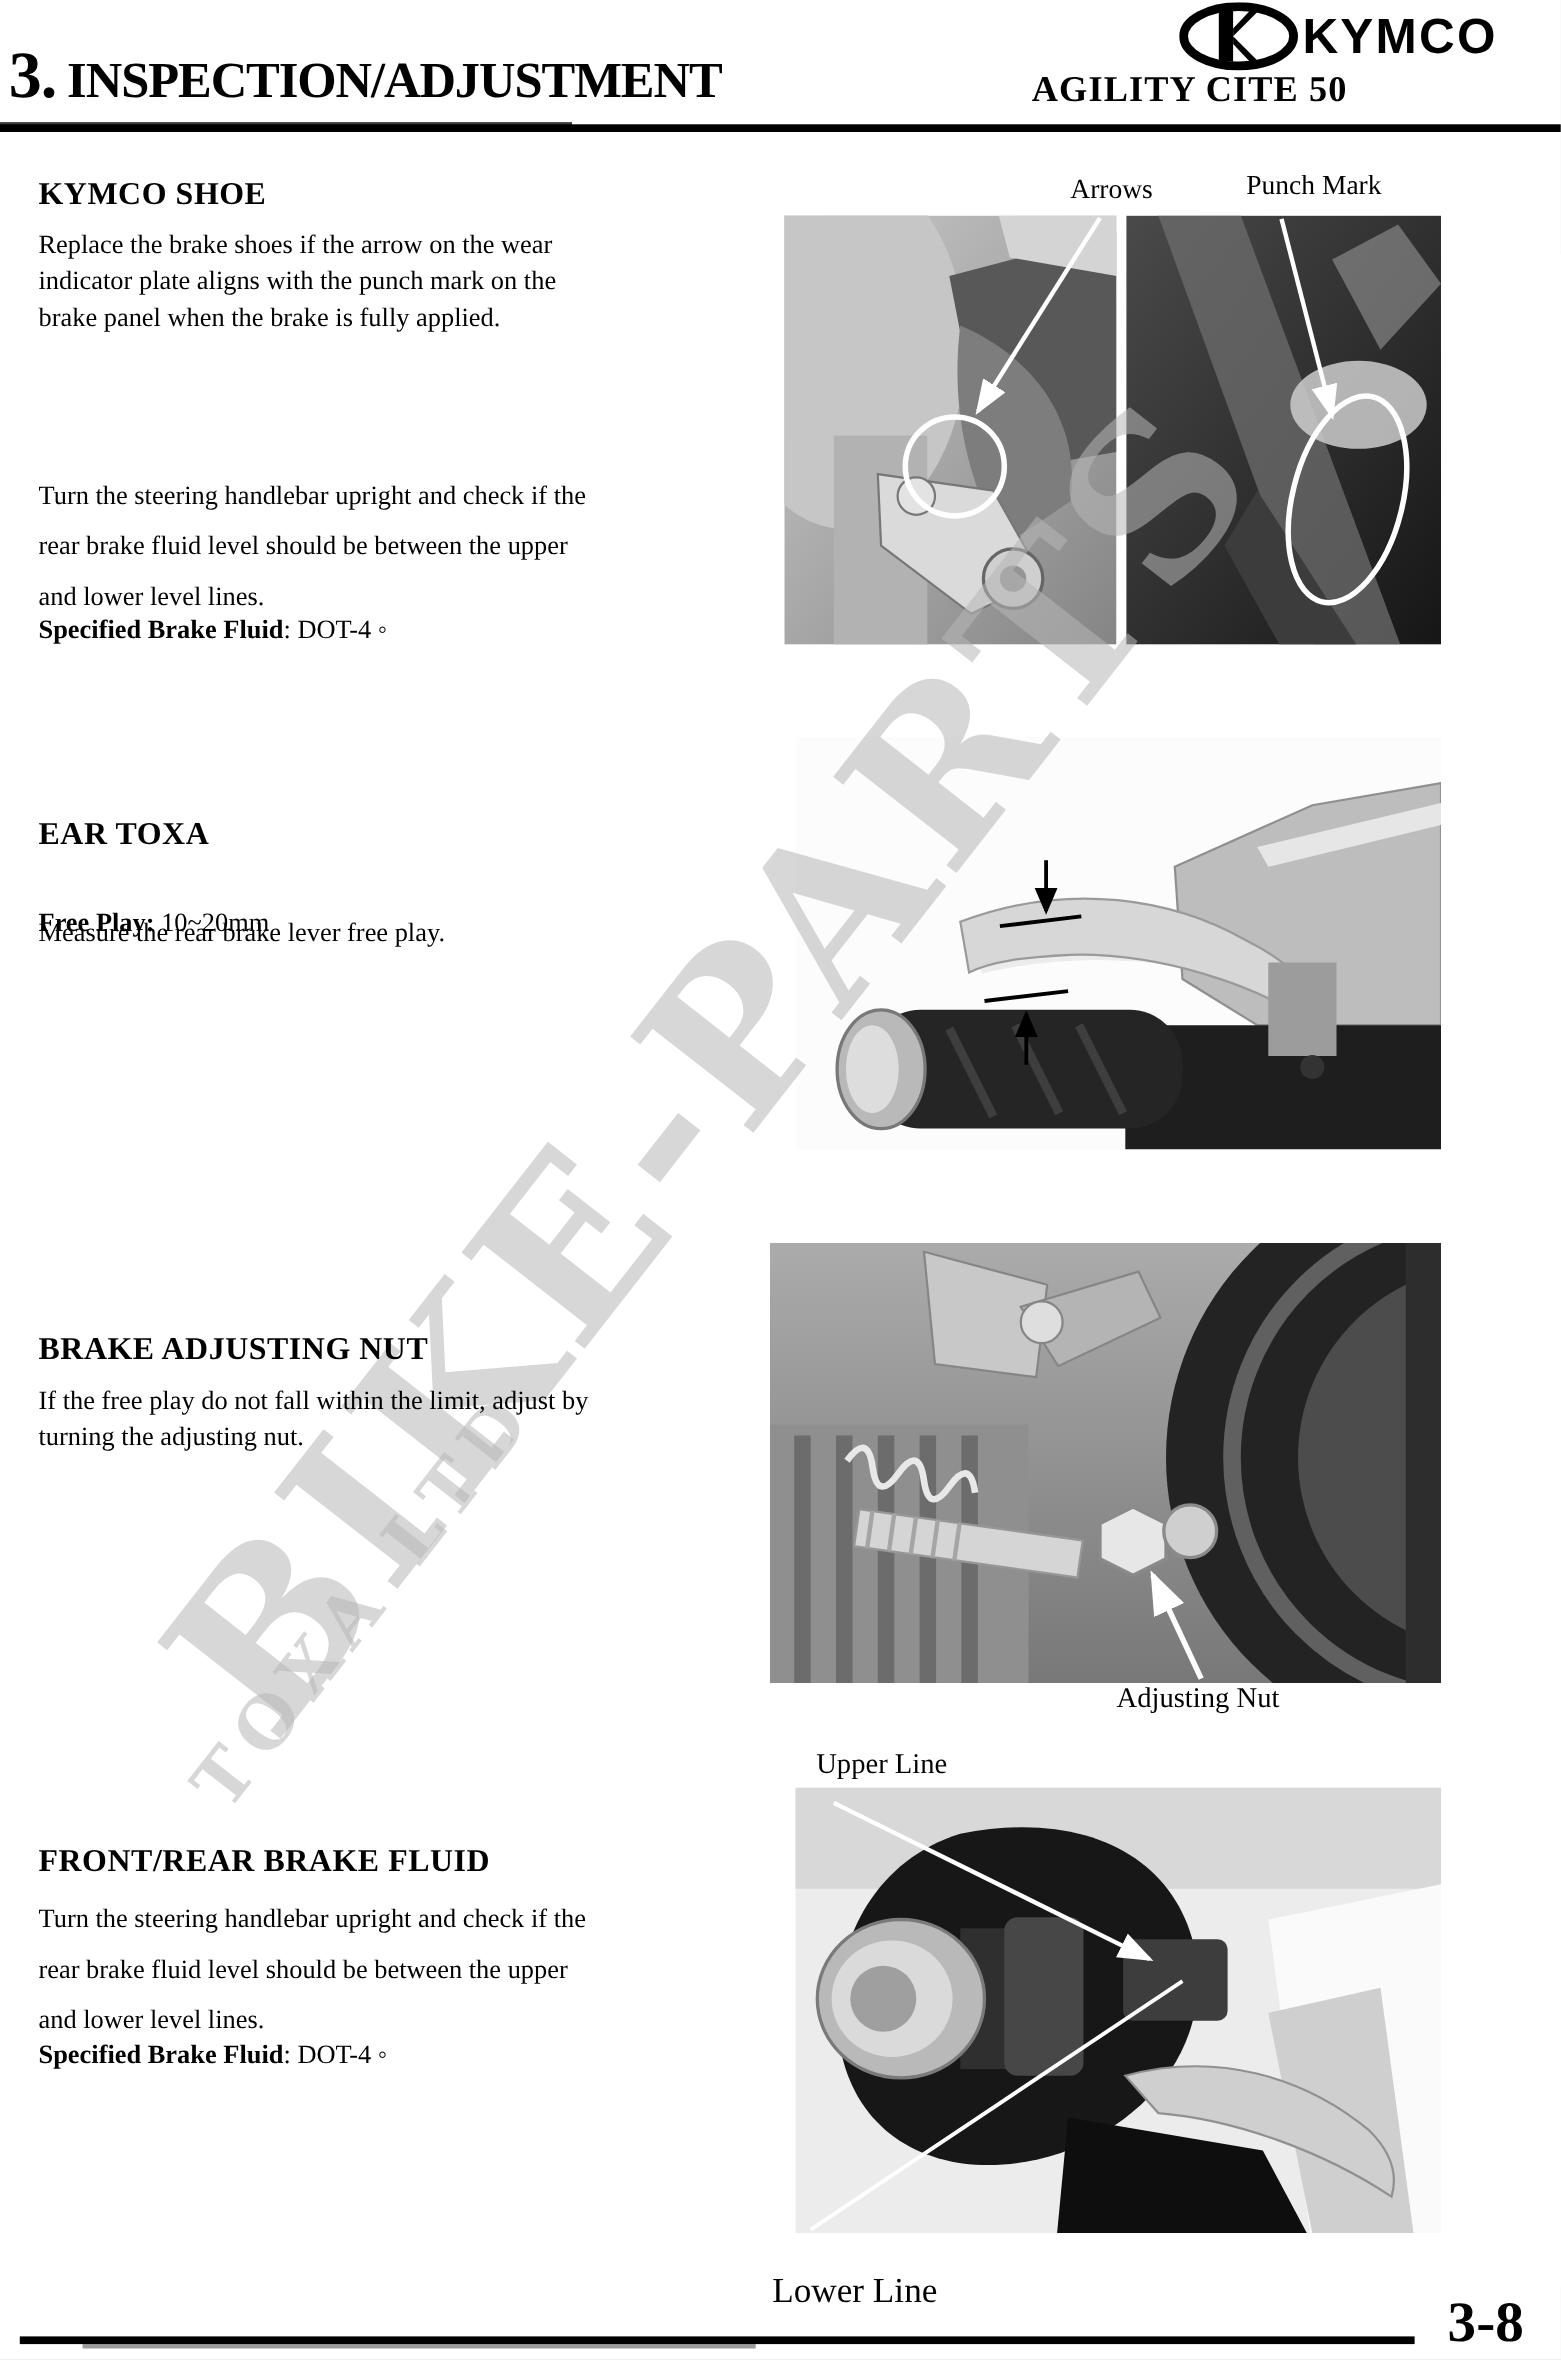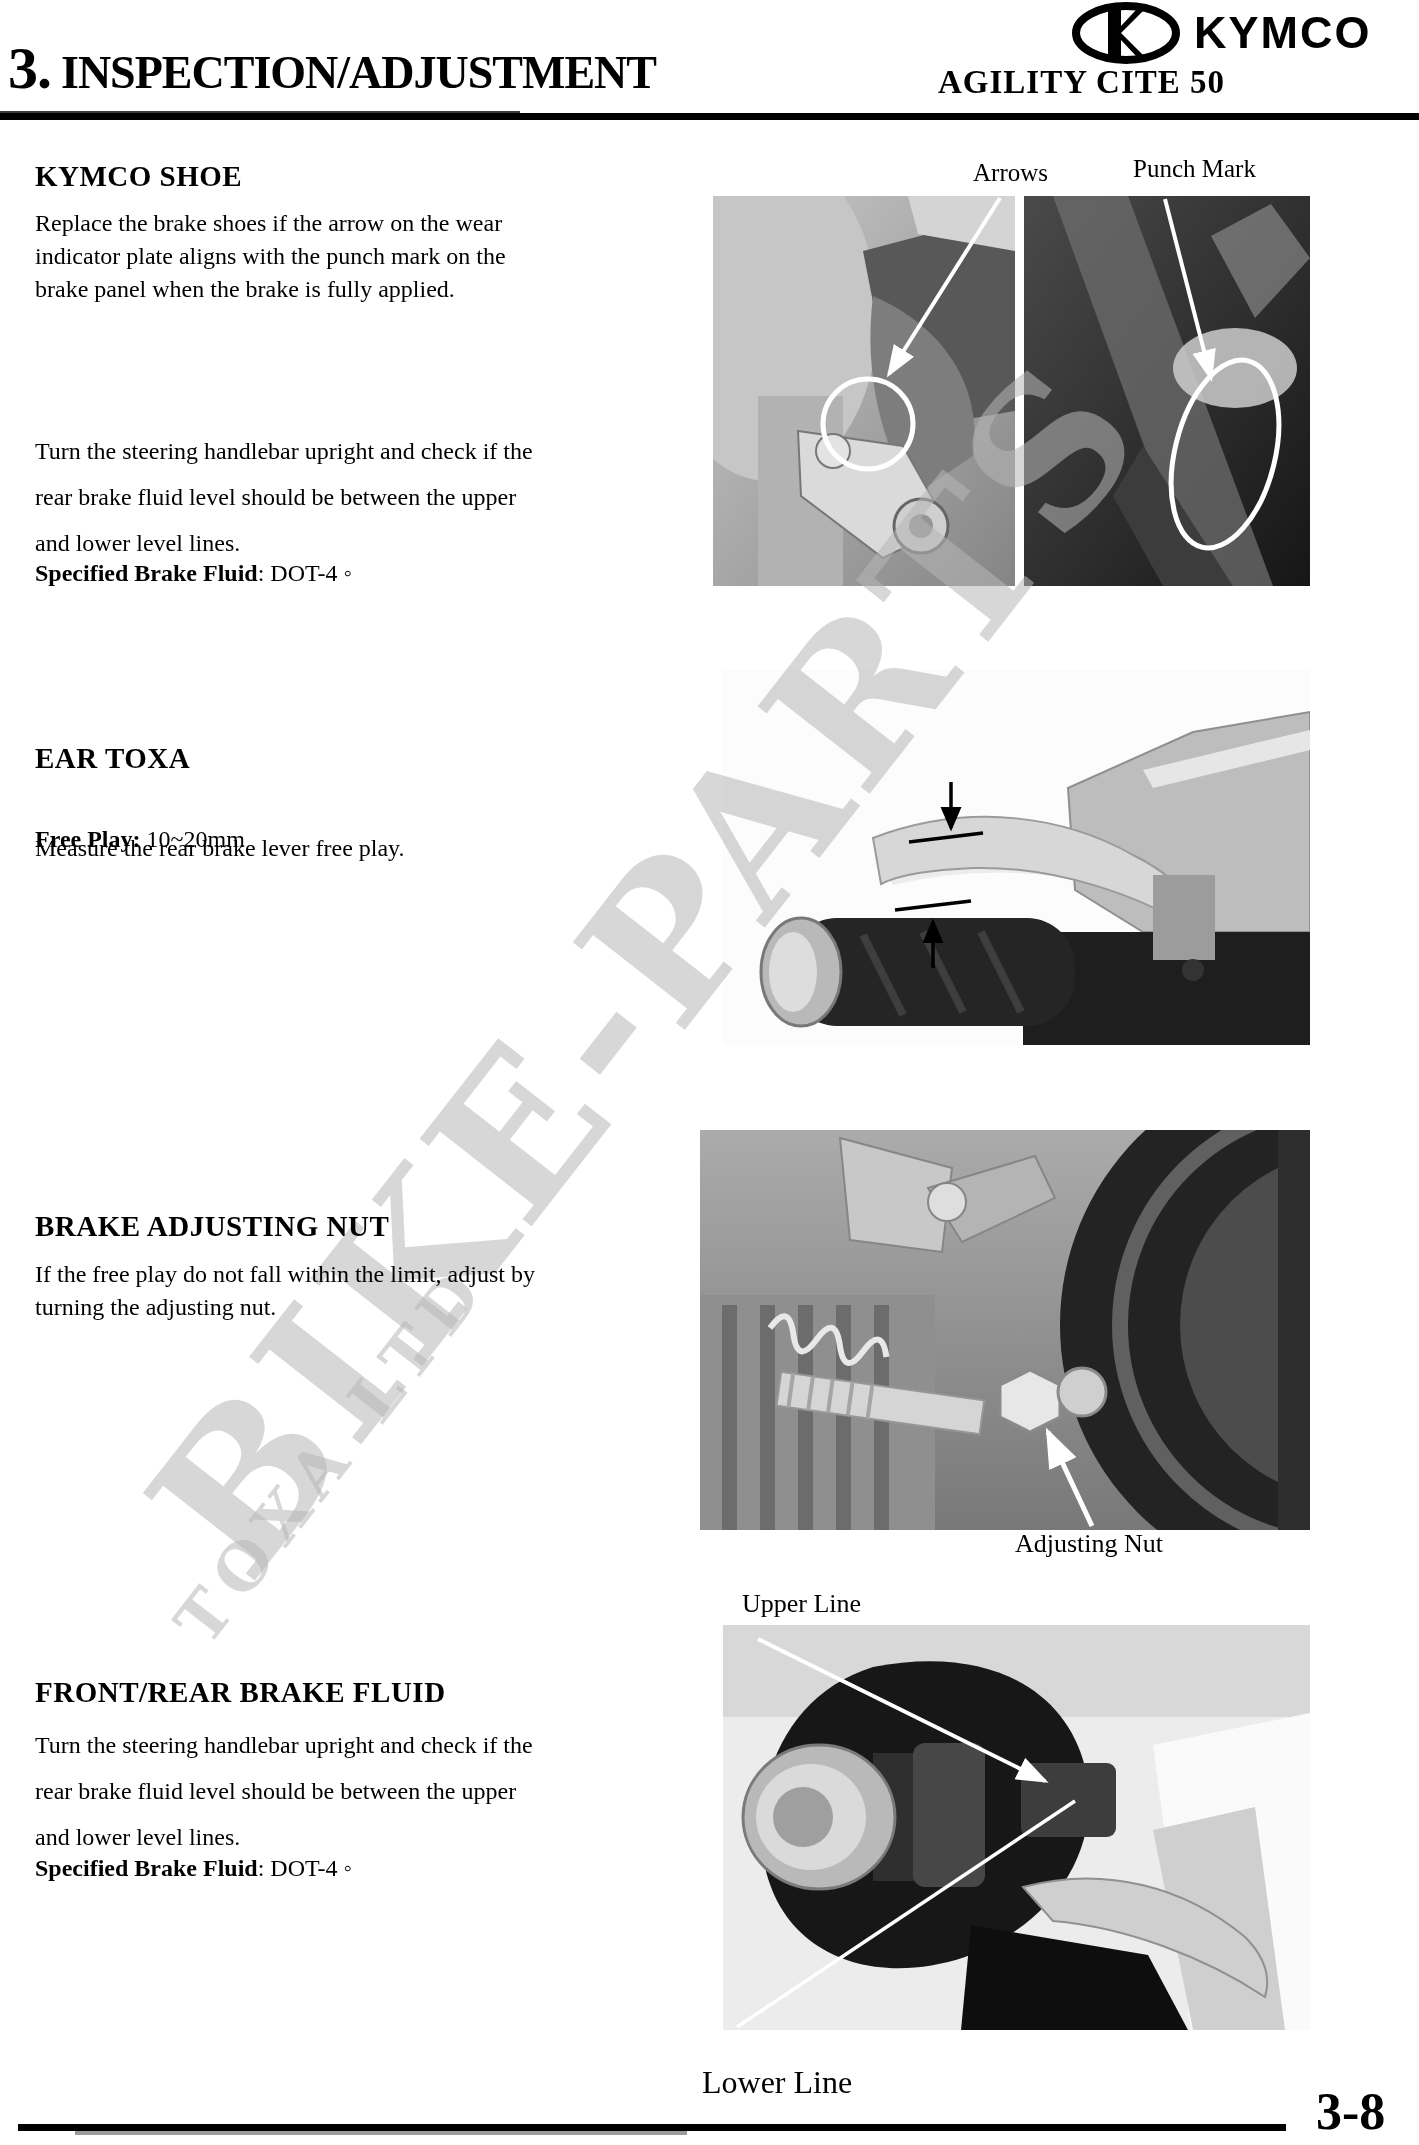--- a/index.html
+++ b/index.html
@@ -5,21 +5,21 @@
   html,body{margin:0;padding:0;background:#e8e8e8;}
   .page{position:relative;width:1419px;height:2145px;background:#ffffff;overflow:hidden;
         font-family:"Liberation Serif",serif;color:#000;}
 
   
   .chapter{position:absolute;left:8px;top:38px;display:flex;align-items:baseline;font-weight:bold;letter-spacing:-1px;}
   .chapter .num{font-size:60px;line-height:60px;margin-right:10px;}
   .chapter .txt{font-size:46px;line-height:52px;letter-spacing:-1px;}
   .model{position:absolute;left:938px;top:64px;font-size:33px;font-weight:bold;letter-spacing:1px;white-space:nowrap;}
   .logo{position:absolute;left:1072px;top:2px;display:flex;align-items:center;}
-  .logo .brand{font-family:"Liberation Sans",sans-serif;font-size:45px;font-weight:bold;letter-spacing:2px;line-height:56px;margin-left:14px;}
+  .logo .brand{font-family:"Liberation Sans",sans-serif;font-size:45px;font-weight:bold;letter-spacing:2px;line-height:56px;margin-left:4px;}
   .header-rule{position:absolute;left:0;top:113px;width:1419px;height:7px;background:#000;}
   .header-rule-gray{position:absolute;left:0;top:111px;width:520px;height:6px;background:#3c3c3c;}
 
   
   .h2{position:absolute;margin:0;font-size:29px;font-weight:bold;letter-spacing:.5px;z-index:10;}
   .body-p{position:absolute;margin:0;font-size:24px;line-height:33px;width:520px;z-index:10;}
   .body-loose{line-height:46px;}
   .spec{position:absolute;margin:0;font-size:24px;z-index:10;white-space:nowrap;}
   .spec b{font-weight:bold;}
   .fig-label{position:absolute;font-size:25px;z-index:11;white-space:nowrap;}

